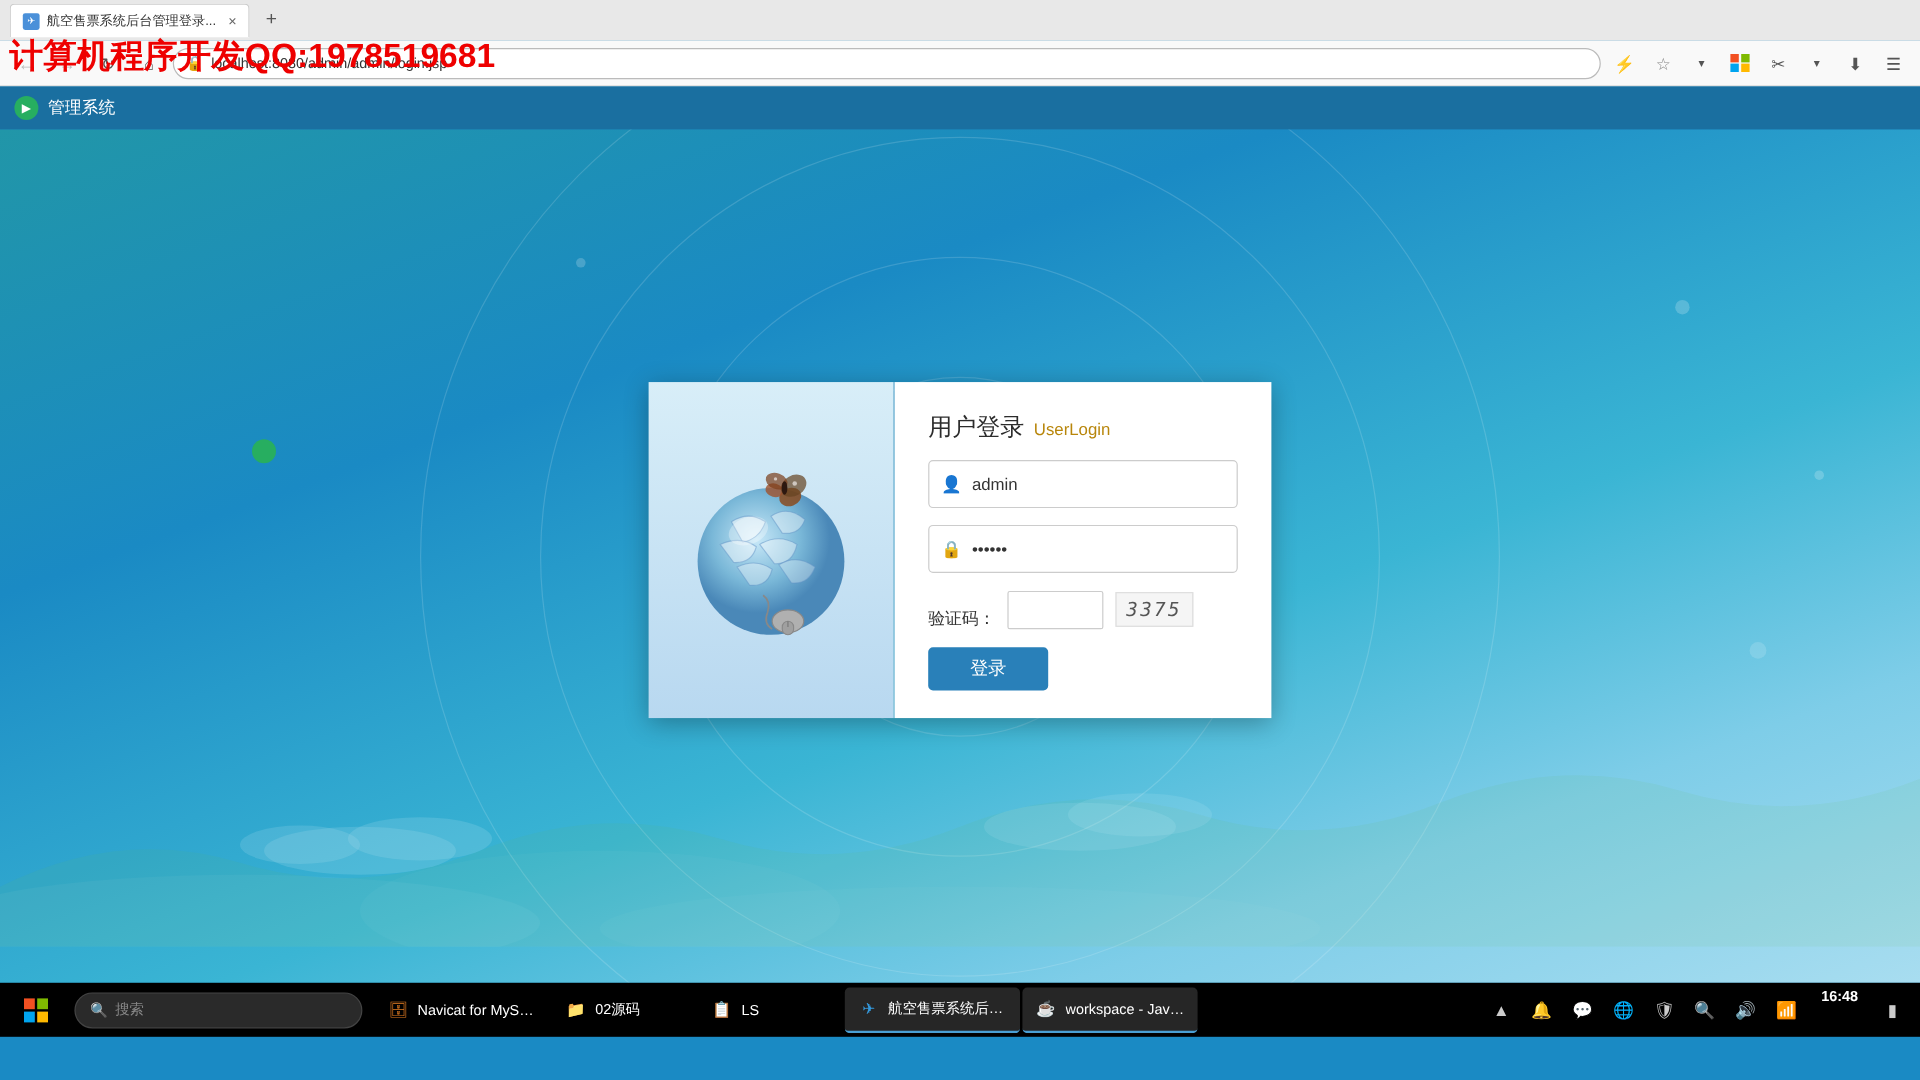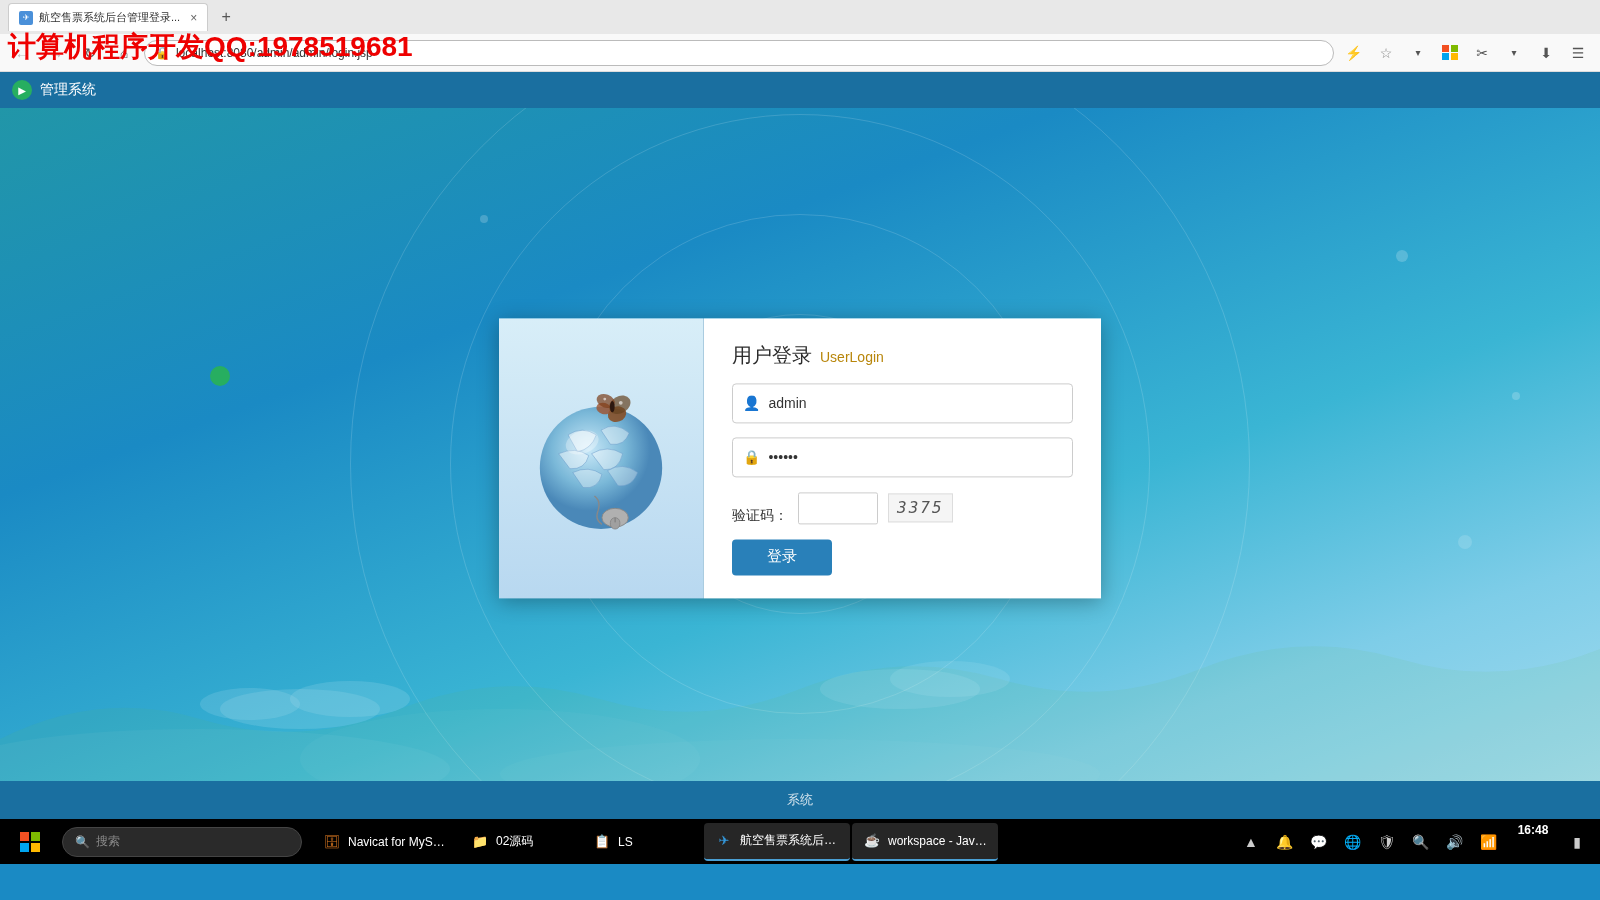--- a/index.html
+++ b/index.html
@@ -120,21 +120,21 @@
       border-radius: 50%;
     }
 
     
     .login-card-wrapper {
       position: absolute;
       top: 50%;
       left: 50%;
       transform: translate(-50%, -52%);
       display: flex;
-      width: 602px;
+      width: 519px;
       height: 280px;
       box-shadow: 0 4px 20px rgba(0,0,0,0.3);
     }
     .login-card-left {
       width: 205px;
       background: linear-gradient(180deg, #d8eef8 0%, #b8d8f0 100%);
       display: flex;
       align-items: center;
       justify-content: center;
       flex-shrink: 0;
@@ -464,23 +464,20 @@
       <div class="captcha-row">
         <span class="captcha-label">验证码：</span>
         <input class="captcha-input" type="text" value="" style="">
         <span class="captcha-code">3375</span>
       </div>
 
       <button class="login-btn">登录</button>
     </div>
   </div>
 
-  <div class="footer-bar" style="position:absolute;bottom:0;width:100%;">
-    <span class="footer-text">系统</span>
-  </div>
 </div>
 
 <div class="taskbar">
 
   <div class="taskbar-start">
     <div class="win-logo">
       <div class="win-logo-q win-q1"></div>
       <div class="win-logo-q win-q2"></div>
       <div class="win-logo-q win-q3"></div>
       <div class="win-logo-q win-q4"></div>

